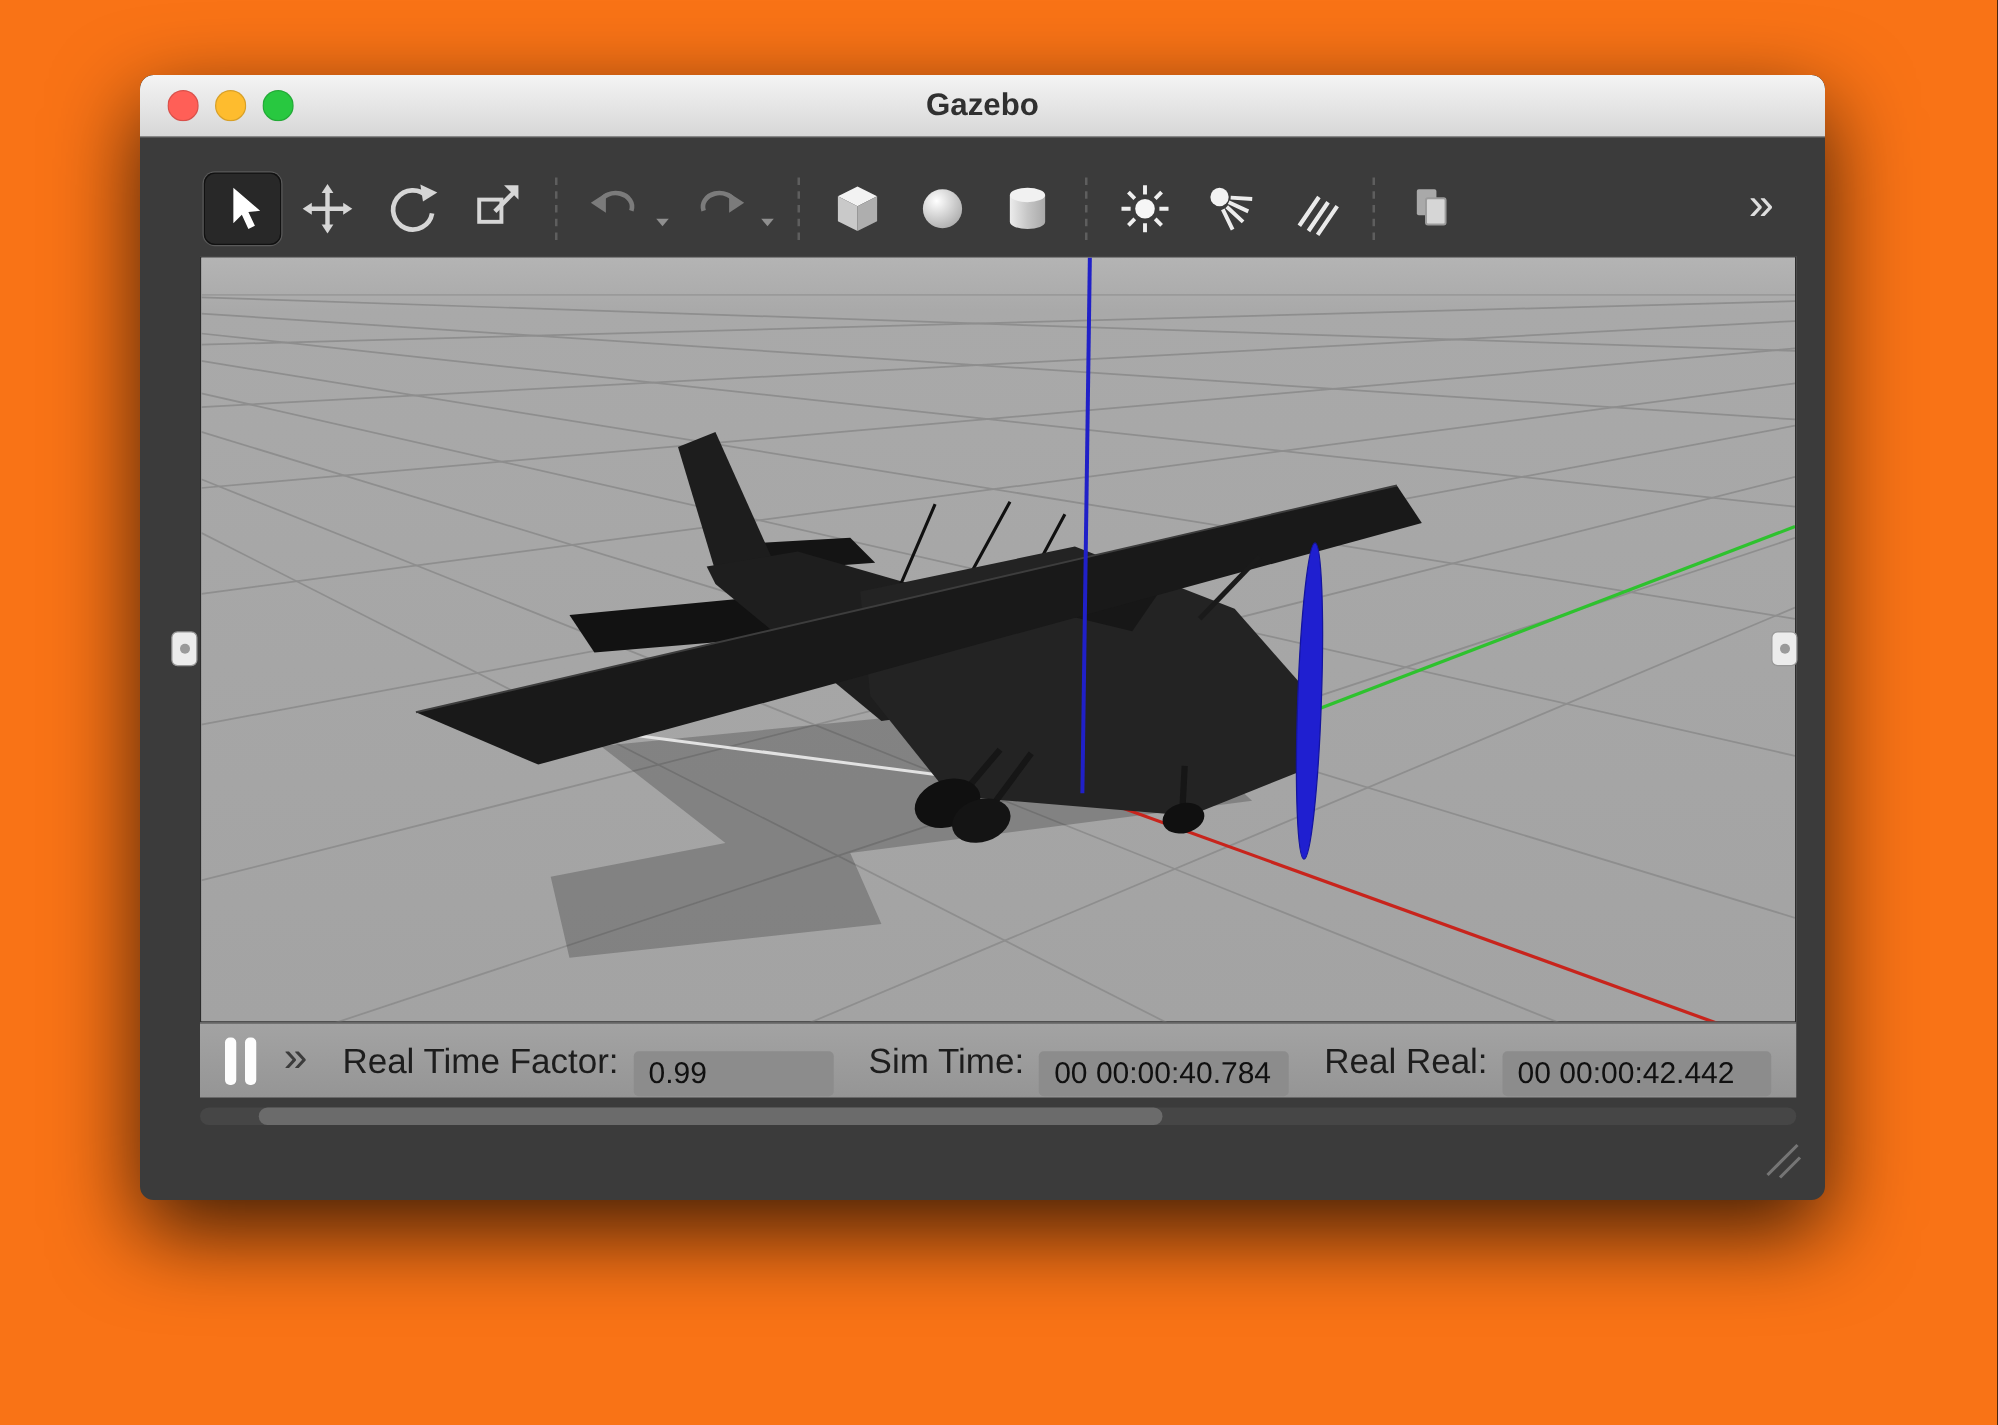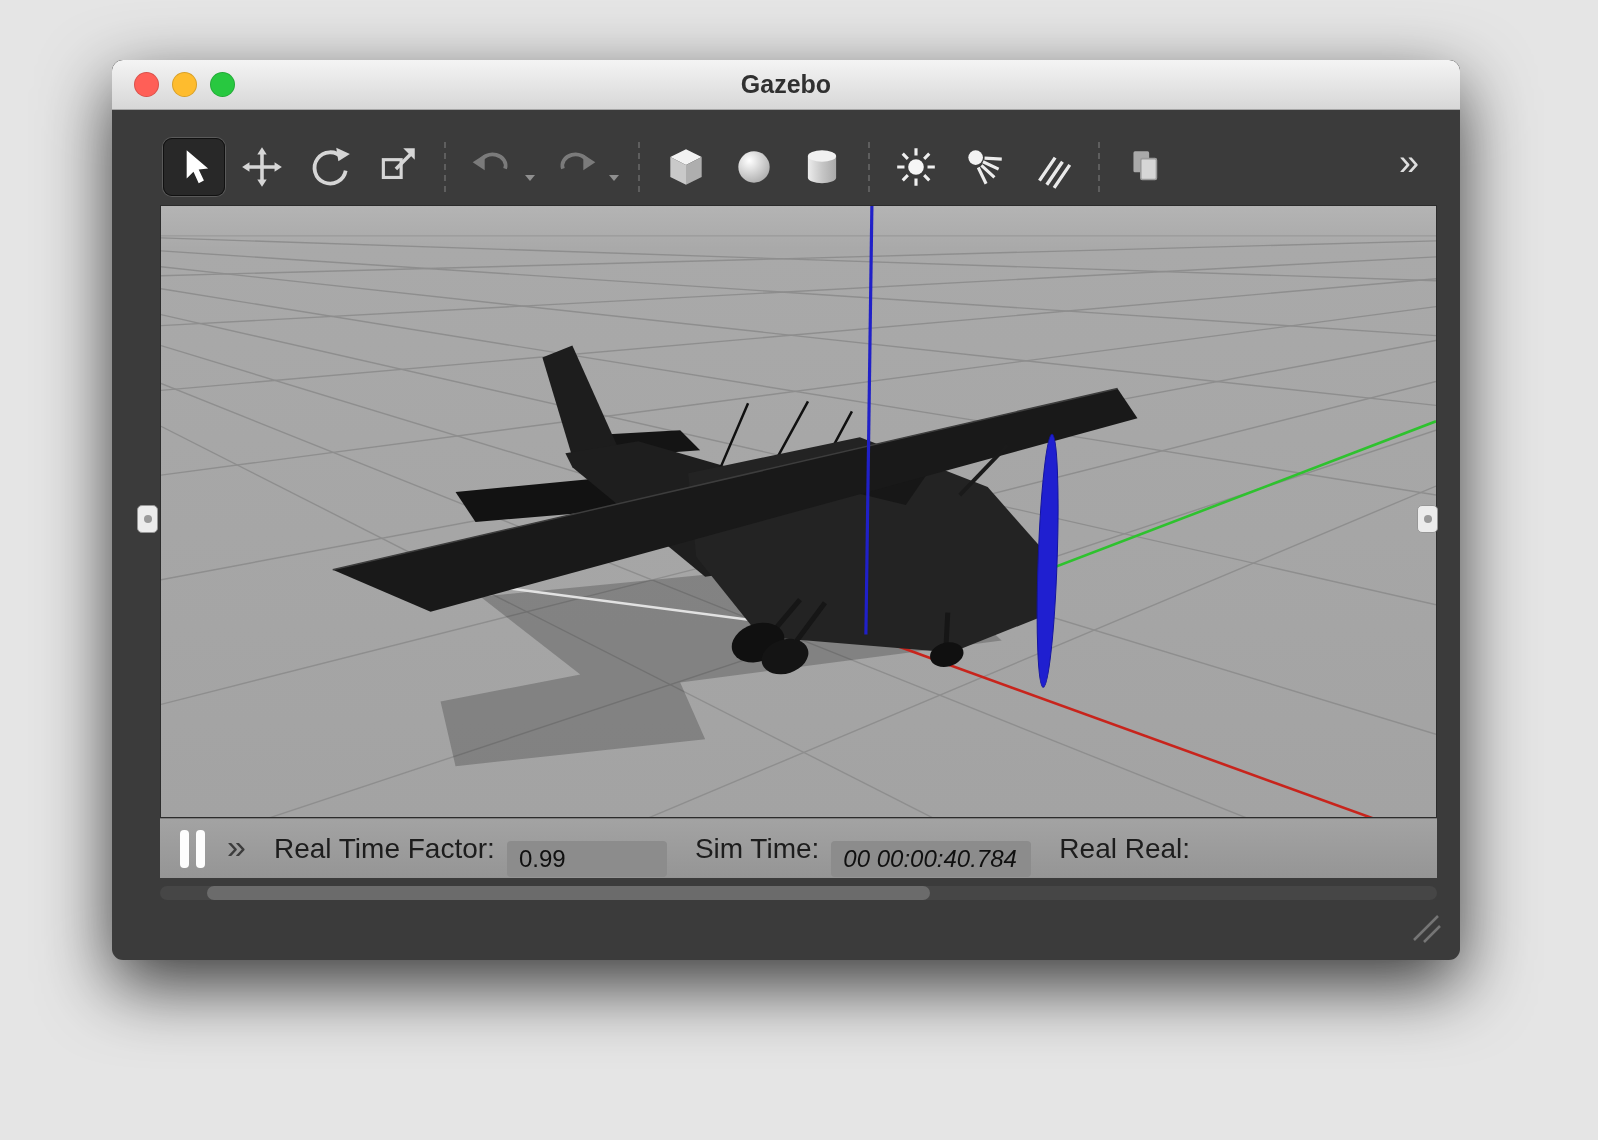--- a/index.html
+++ b/index.html
@@ -1,18 +1,18 @@
 <!DOCTYPE html>
 <html><head>
 <meta charset="utf-8">
 <style>
   * { margin:0; padding:0; box-sizing:border-box; }
   html,body { background:#000; }
   body { font-family:"Liberation Sans", sans-serif; }
-  .stage { position:relative; width:1598px; height:1140px; background:#e5e5e5; overflow:hidden; }
+  .stage { position:relative; width:1598px; height:1140px; background:#f97316; overflow:hidden; }
 
   .window { position:absolute; left:112px; top:60px; width:1348px; height:900px;
             border-radius:11px; background:#3b3b3b; box-shadow:0 25px 70px rgba(0,0,0,.75);
             overflow:hidden; }
 
   
   .titlebar { position:relative; height:50px; border-radius:11px 11px 0 0;
               background:linear-gradient(#f4f4f4,#d7d7d7); border-bottom:1px solid #a6a6a6;
               display:flex; align-items:center; justify-content:center; }
   .title { font-size:25px; font-weight:bold; color:#303030; }
@@ -51,21 +51,21 @@
                display:flex; align-items:center; padding:0 14px; }
   .pause-btn { display:flex; gap:7px; background:none; border:none; margin-left:6px; }
   .pause-bar { width:9px; height:38px; background:#fdfdfd; border-radius:4px; }
   .step-glyph { font-size:34px; color:#3c3c3c; background:none; border:none;
                 margin:0 0 6px 22px; line-height:1; }
   .sb-label { font-size:28px; color:#1d1d1d; margin-left:28px; white-space:nowrap; }
   .sb-value { margin-left:12px; background:#8c8c8c; border-radius:4px; height:36px;
               display:flex; align-items:center; padding:0 12px; font-size:24px; color:#101010;
               white-space:nowrap;margin-top:21px; }
   .sb-value.rtf  { min-width:160px; }
-  .sb-value.sim  { min-width:200px;font-style:italic; }
+  .sb-value.sim  { min-width:200px; }
   .sb-value.real { min-width:215px; }
 
   
   .scroll-track { position:absolute; left:48px; top:826px; width:1277px; height:14px;
                   border-radius:7px; background:#464646; }
   .scroll-thumb { position:absolute; left:47px; top:0; width:723px; height:14px;
                   border-radius:7px; background:#6b6b6b; }
 
   .resize-grip { position:absolute; right:18px; top:852px; width:32px; height:32px;
                  background:none; border:none; }
@@ -288,20 +288,21 @@
       </button>
       <button class="step-glyph">»</button>
 
       <span class="sb-label">Real Time Factor:</span>
       <span class="sb-value rtf">0.99</span>
 
       <span class="sb-label">Sim Time:</span>
       <span class="sb-value sim">00 00:00:40.784</span>
 
       <span class="sb-label">Real Real:</span>
+      <span class="sb-value real">00 00:00:42.442</span>
     </div>
 
     <div class="scroll-track">
       <div class="scroll-thumb"></div>
     </div>
 
     <button class="resize-grip">
       <svg width="32" height="32" viewBox="0 0 32 32">
         <path d="M4 28 L28 4 M14 30 L30 14" stroke="#757575" stroke-width="2.5" fill="none"></path>
       </svg>

